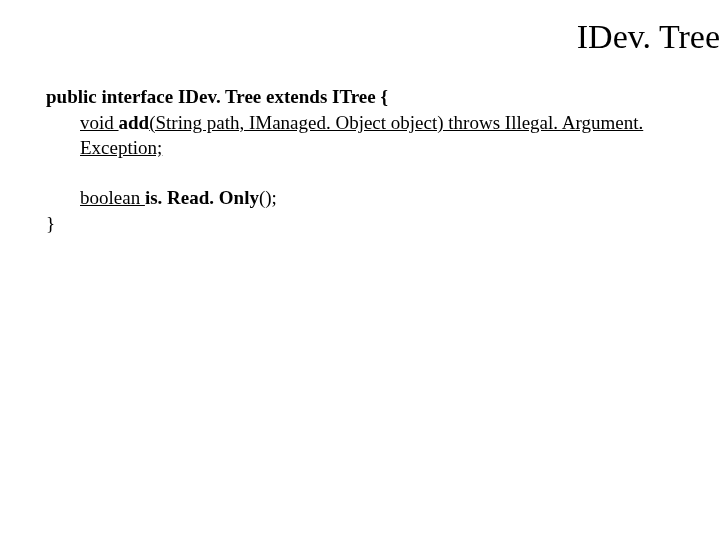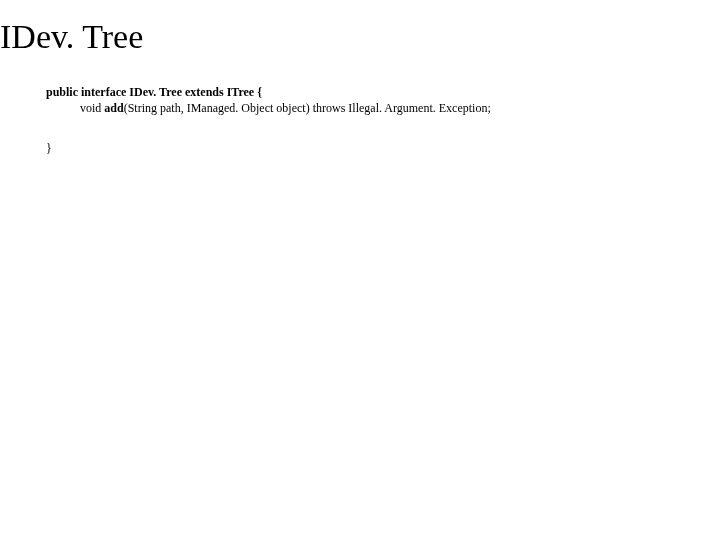--- a/index.html
+++ b/index.html
@@ -12,57 +12,60 @@
     color: #000000;
   }
   .slide {
     width: 720px;
     height: 540px;
     box-sizing: border-box;
     padding: 0;
     position: relative;
   }
   .title {
-    text-align: left;
+    text-align: right;
     font-size: 34px;
     font-weight: normal;
     margin-top: 18px;
     margin-bottom: 28px;
   }
   .body {
     padding-left: 46px;
     padding-right: 43px;
-    font-size: 12px;
+    font-size: 19px;
     line-height: 1.35;
   }
   .indent {
     padding-left: 34px;
   }
   .para {
     margin-bottom: 24px;
   }
-  .nobold { font-weight: normal; }
+  .nobold { font-weight: normal; text-decoration: underline; }
   .b { font-weight: bold; }
 </style>
 </head>
 <body>
 
 <div class="slide">
 
   <div class="title">IDev. Tree</div>
 
   <div class="body">
 
     <div>
       <span class="b">public interface IDev. Tree extends ITree {</span>
     </div>
 
     <div class="indent para">
       <span class="nobold">void </span><span class="b">add</span><span class="nobold">(String path, IManaged. Object object) throws Illegal. Argument. Exception;</span>
     </div>
 
 
+    <div class="indent">
+      <span class="nobold">boolean </span><span class="b">is. Read. Only</span><span class="nobold">();</span>
+    </div>
 
     <div>}</div>
 
   </div>
 
 </div>
 
 </body></html>

